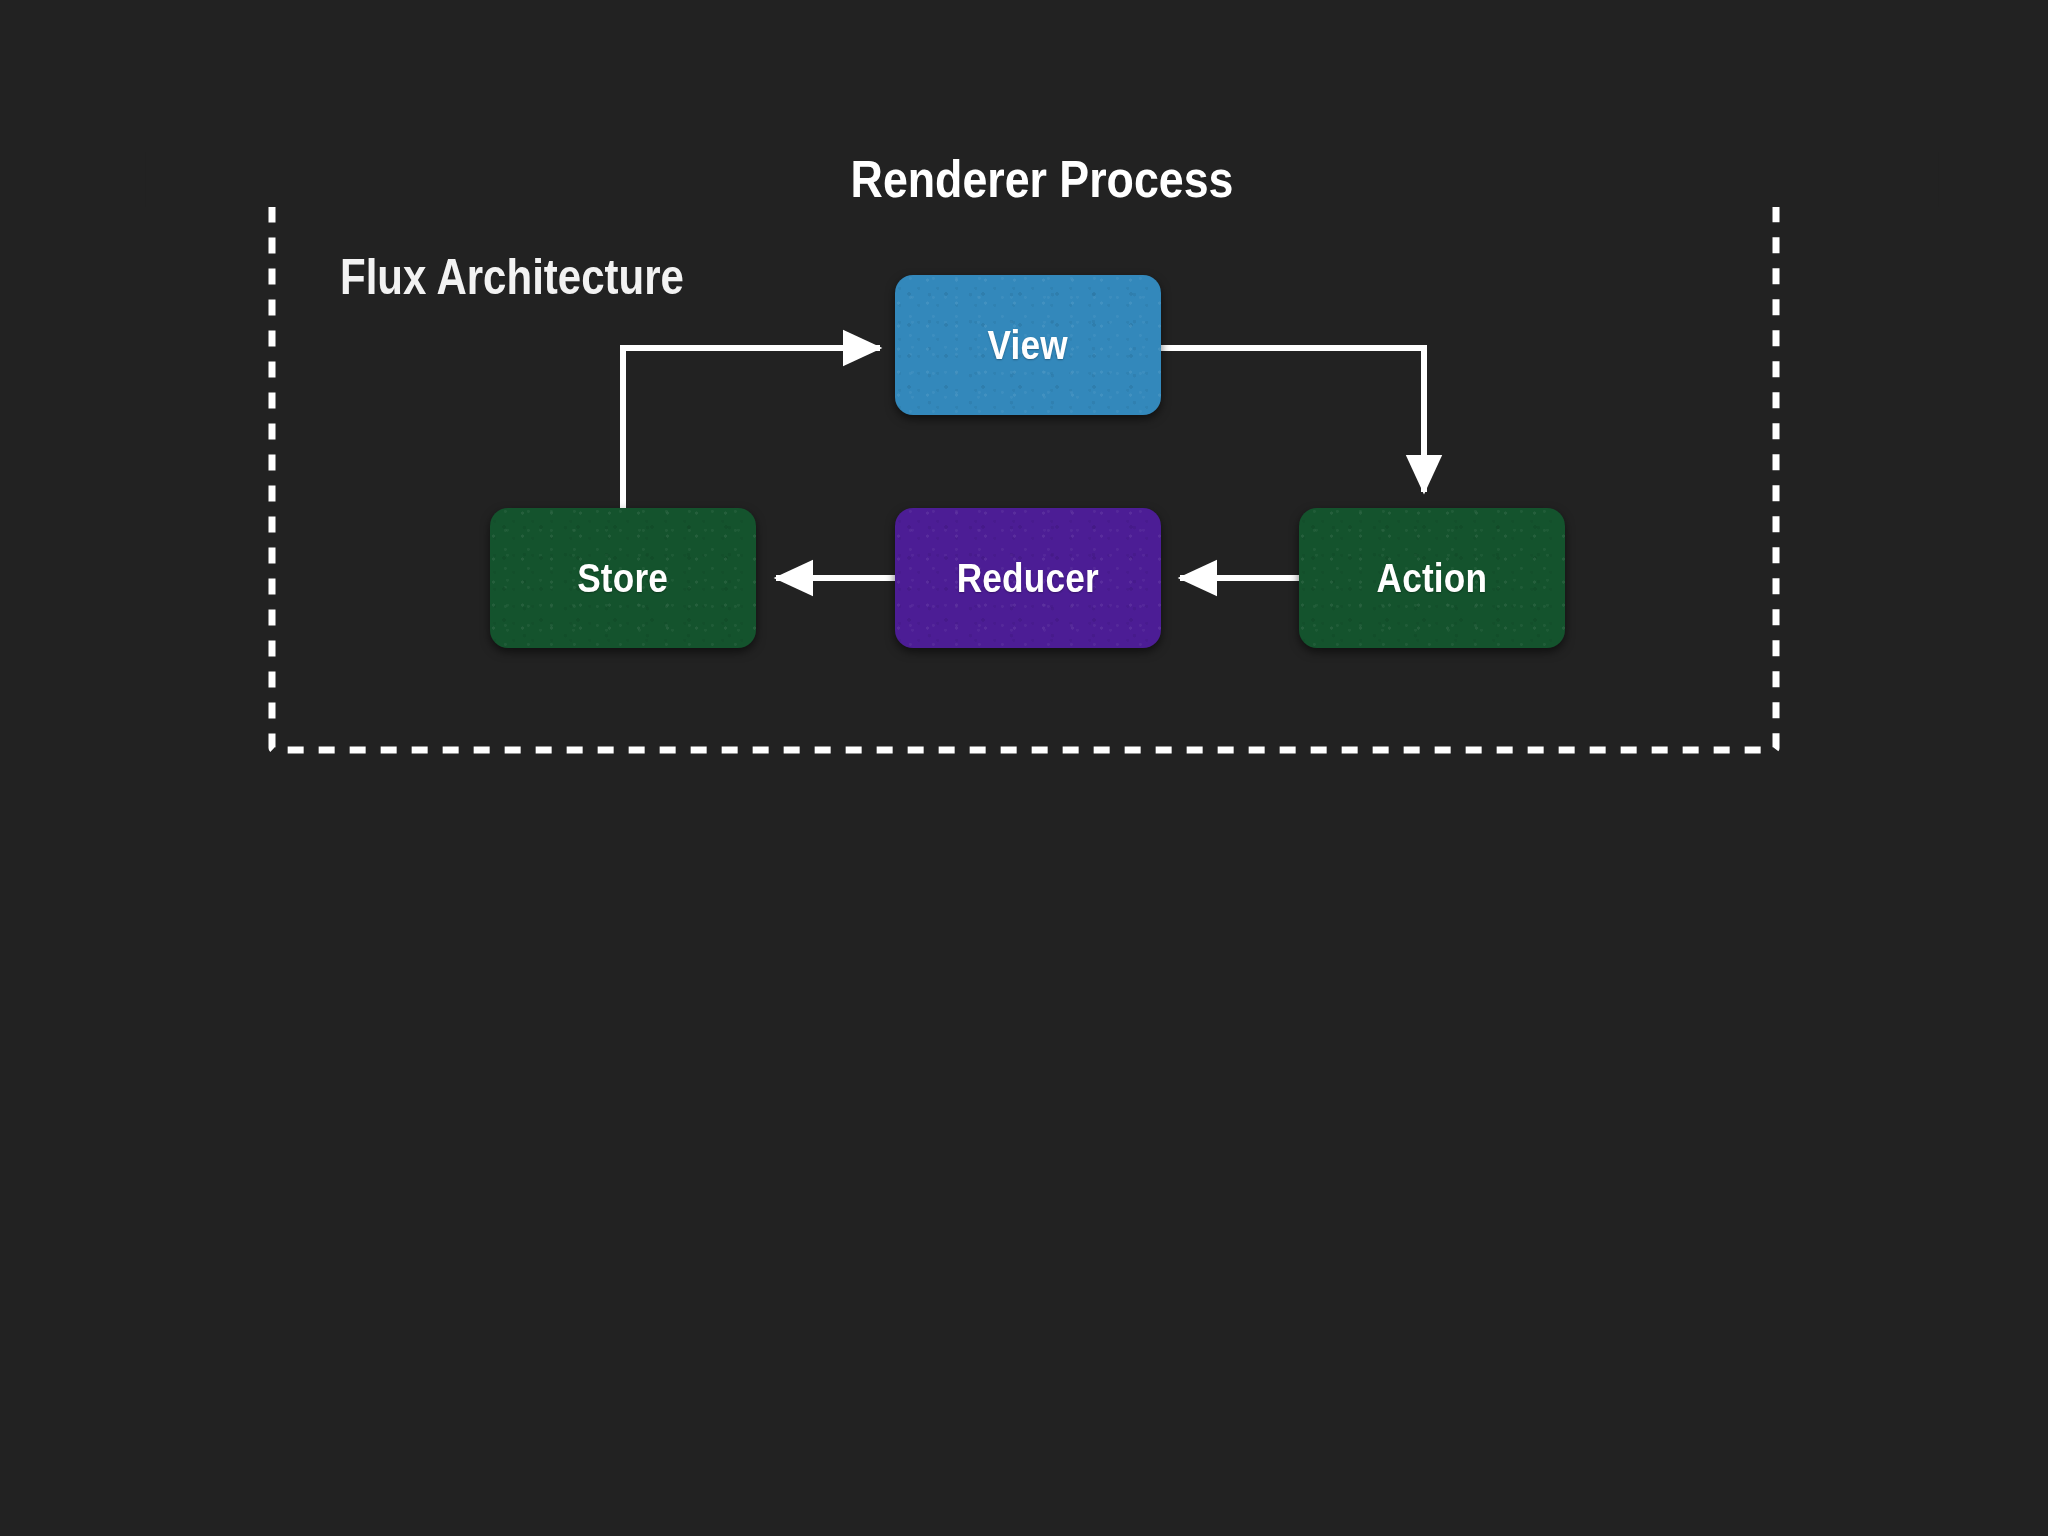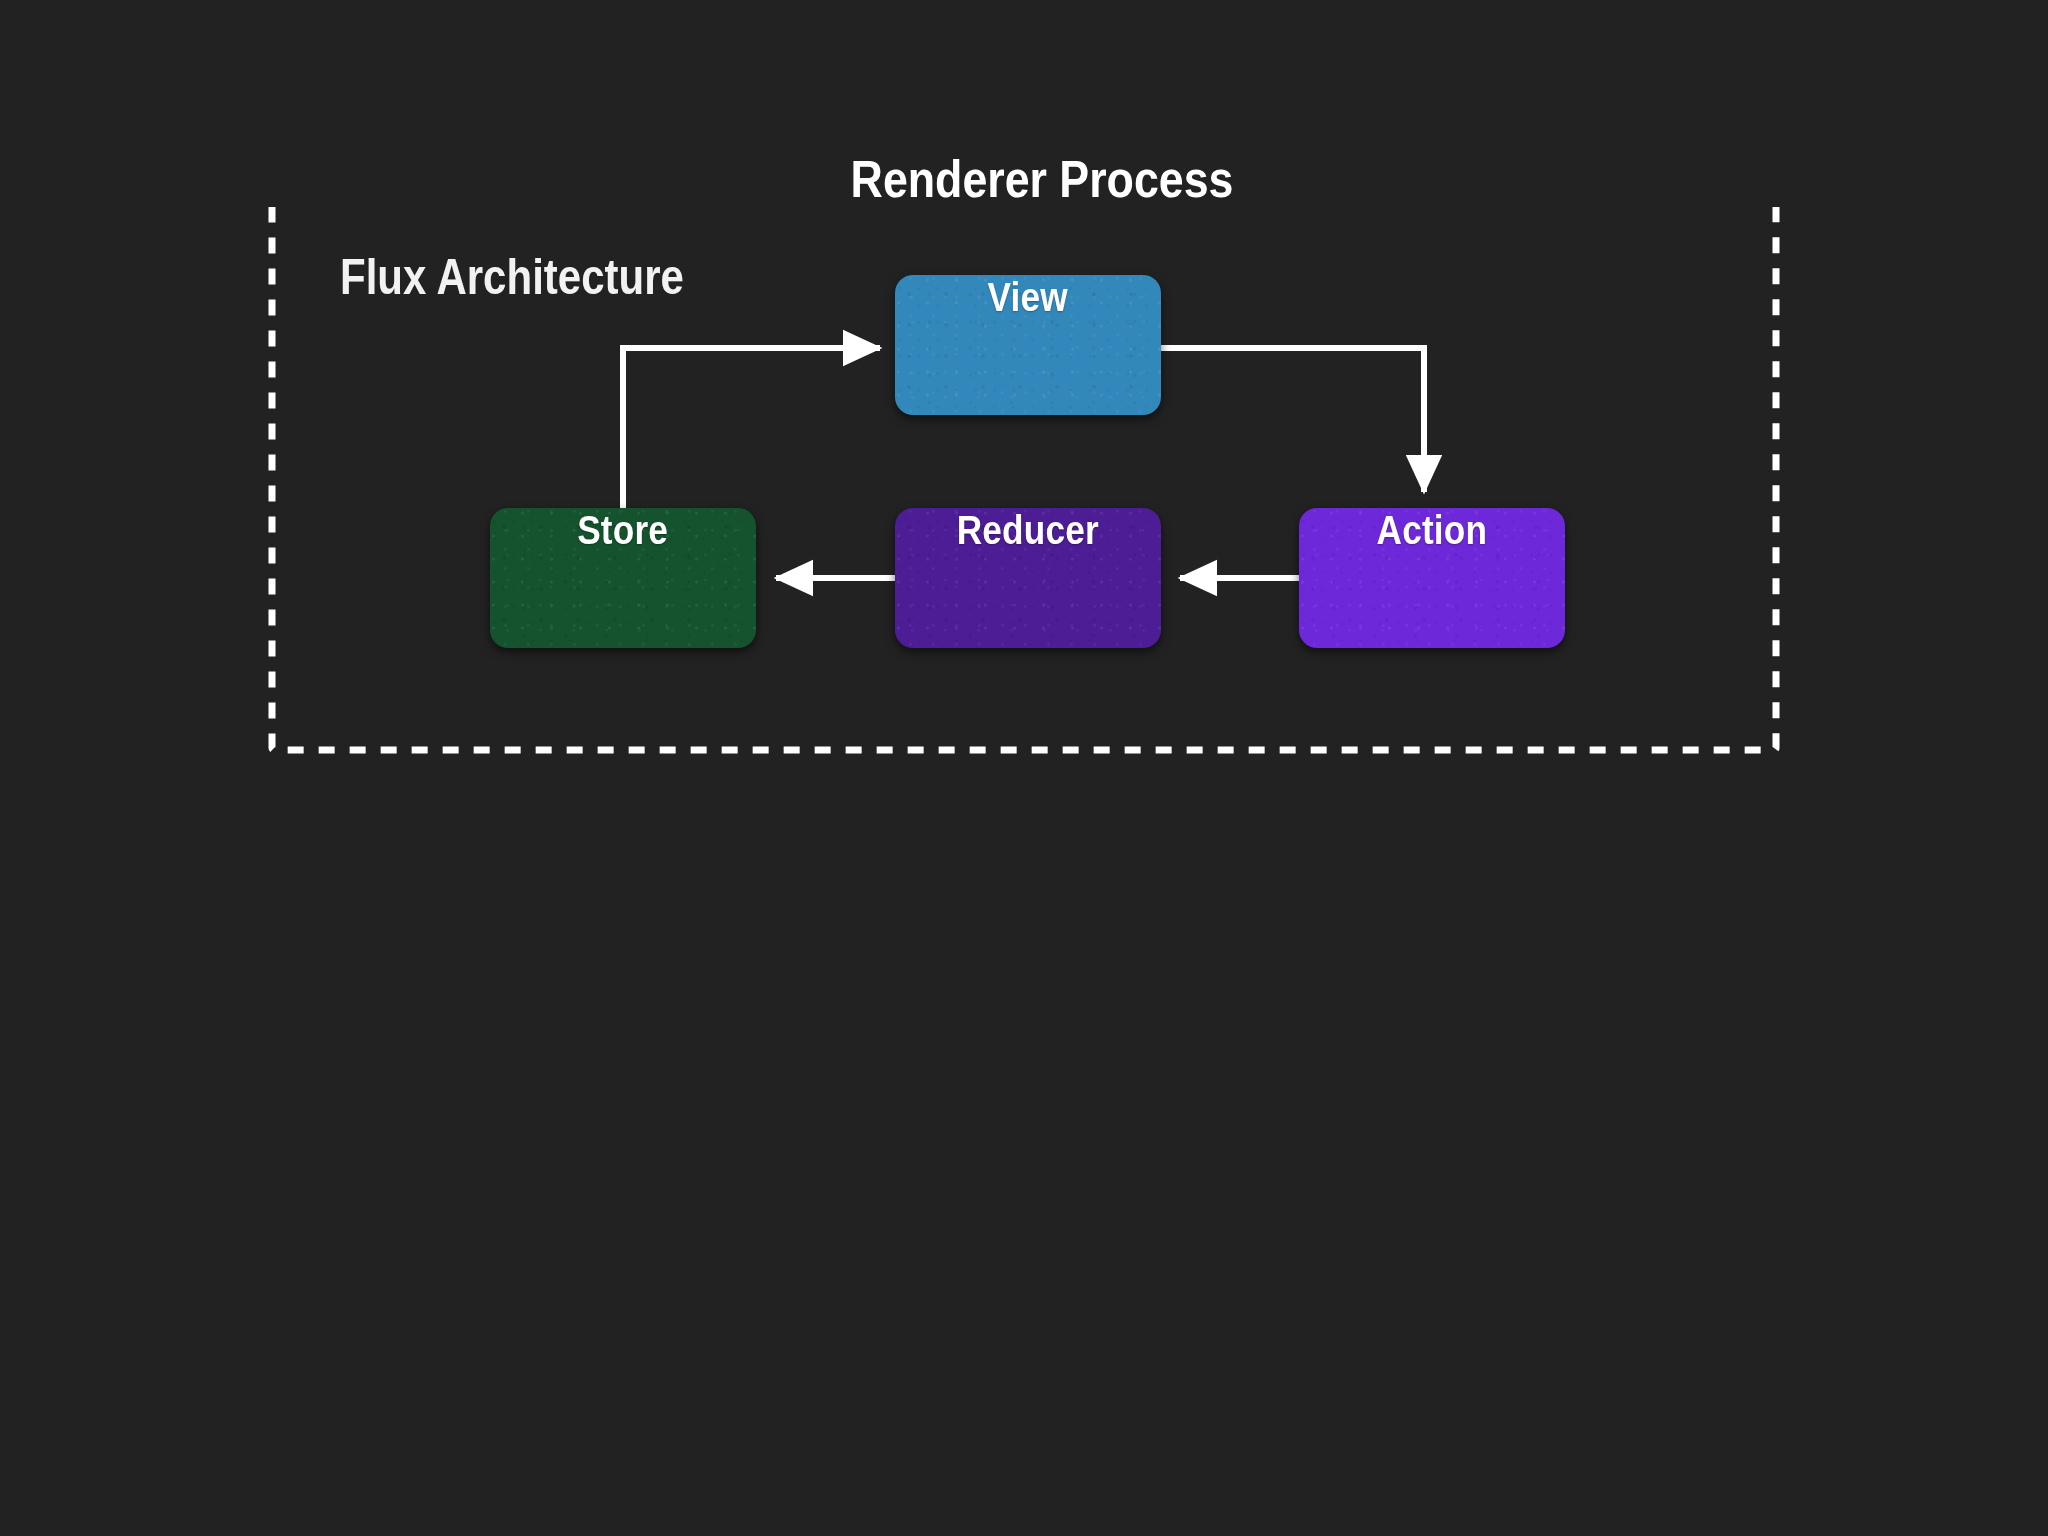--- a/index.html
+++ b/index.html
@@ -26,20 +26,21 @@
     left: 0; top: 0;
     width: 2048px;
     height: 1536px;
     pointer-events: none;
   }
   
   .node {
     position: absolute;
     border-radius: 18px;
     display: flex;
+    align-items: center;
     justify-content: center;
     box-shadow: 0 4px 10px rgba(0,0,0,0.55);
     box-sizing: border-box;
   }
   .node .node-label {
     color: #ffffff;
     font-family: "Liberation Sans Narrow", "Liberation Sans", "DejaVu Sans", sans-serif;
     font-weight: bold;
     font-size: 40px;
     letter-spacing: 0.2px;
@@ -115,21 +116,21 @@
     <path id="edge-action-to-reducer" d="M 1299 578 L 1180 578" fill="none" stroke="#ffffff" stroke-width="6" stroke-linecap="butt" marker-end="url(#arrowhead)"></path>
 
     <path id="edge-reducer-to-store" d="M 895 578 L 776 578" fill="none" stroke="#ffffff" stroke-width="6" stroke-linecap="butt" marker-end="url(#arrowhead)"></path>
   </svg>
 
   <div class="node" id="node-view" style="left: 895px; top: 275px; width: 266px; height: 140px; background: rgb(51, 136, 187);">
     <span class="grain"></span>
     <span class="node-label" style="color: rgb(255, 255, 255);">View</span>
   </div>
 
-  <div class="node" id="node-action" style="left: 1299px; top: 508px; width: 266px; height: 140px; background: #6d28d9;">
+  <div class="node" id="node-action" style="left: 1299px; top: 508px; width: 266px; height: 140px; background: #14532d;">
     <span class="grain"></span>
     <span class="node-label" style="color: rgb(255, 255, 255);">Action</span>
   </div>
 
   <div class="node" id="node-reducer" style="left: 895px; top: 508px; width: 266px; height: 140px; background: #4c1d95;">
     <span class="grain"></span>
     <span class="node-label" style="color: rgb(255, 255, 255);">Reducer</span>
   </div>
 
   <div class="node" id="node-store" style="left: 490px; top: 508px; width: 266px; height: 140px; background: #14532d;">

